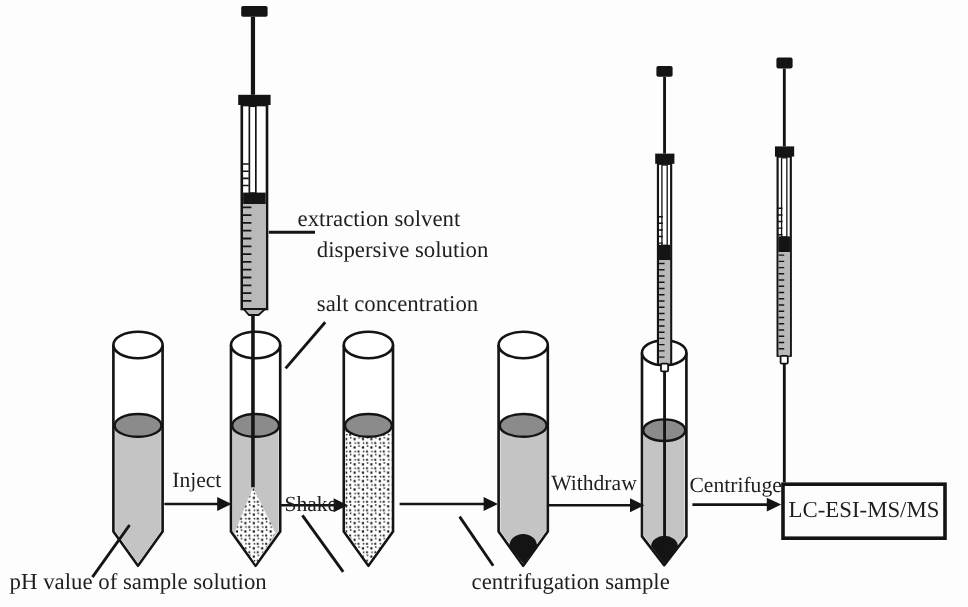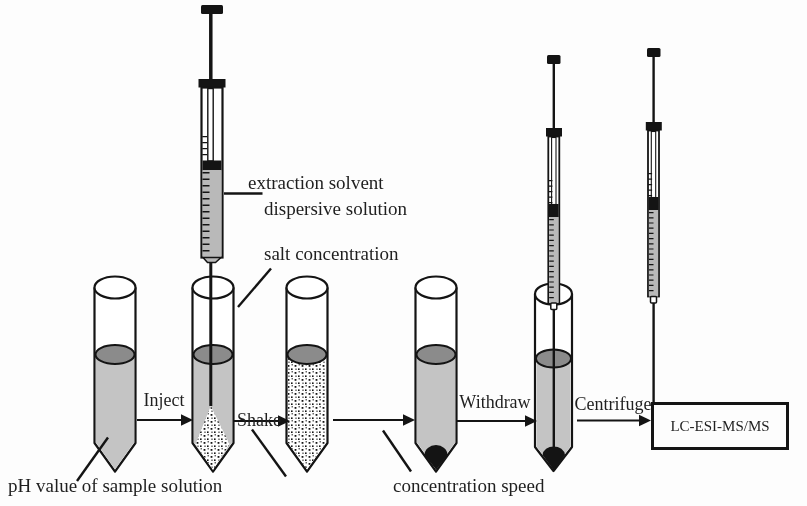--- a/index.html
+++ b/index.html
@@ -27,21 +27,21 @@
     white-space:nowrap;
     color:#1f1f1f;
   }
   .detector-box{
     position:absolute;
     left:651px;top:402px;width:138px;height:48px;
     box-sizing:border-box;
     border:3px solid #141414;
     background:#fdfdfd;
     display:flex;align-items:center;justify-content:center;
-    font-size:15px;
+    font-size:19px;
   }
 </style>
 </head>
 <body>
 
 <div class="canvas">
 
 <svg width="807" height="506" viewBox="0 0 807 506">
   <defs>
     <pattern id="stip" width="7" height="7" patternUnits="userSpaceOnUse">
@@ -158,21 +158,21 @@
     <line x1="651.2" y1="212" x2="651.2" y2="294" stroke="#141414" stroke-width="4.6" stroke-dasharray="1.2 4"></line>
     <rect x="650.5" y="296.5" width="6" height="6.5" rx="1" fill="#ffffff" stroke="#141414" stroke-width="1.5"></rect>
     <line x1="653.6" y1="303" x2="653.6" y2="404.5" stroke="#141414" stroke-width="2.4"></line>
   </g>
 </svg>
 
 <div class="lbl" style="left:248px;top:172px;">extraction solvent</div>
 <div class="lbl" style="left:264px;top:198px;">dispersive solution</div>
 <div class="lbl" style="left:264px;top:243px;text-align:right;">salt concentration</div>
 <div class="lbl" style="left:8px;top:475px;font-family:Liberation Serif, serif;">pH value of sample solution</div>
-<div class="lbl" style="left:393px;top:475px;">concentration speed</div>
+<div class="lbl" style="left:393px;top:475px;">centrifugation sample</div>
 
 <div class="step-lbl" style="left:118px;top:390px;width:92px;">Inject</div>
 <div class="step-lbl" style="left:213px;top:391px;width:92px;margin-top:19px;">Shake</div>
 <div class="step-lbl" style="left:445px;top:392px;width:100px;">Withdraw</div>
 <div class="step-lbl" style="left:563px;top:394px;width:100px;">Centrifuge</div>
 
 <div class="detector-box">
   <span>LC-ESI-MS/MS</span>
 </div>
 

